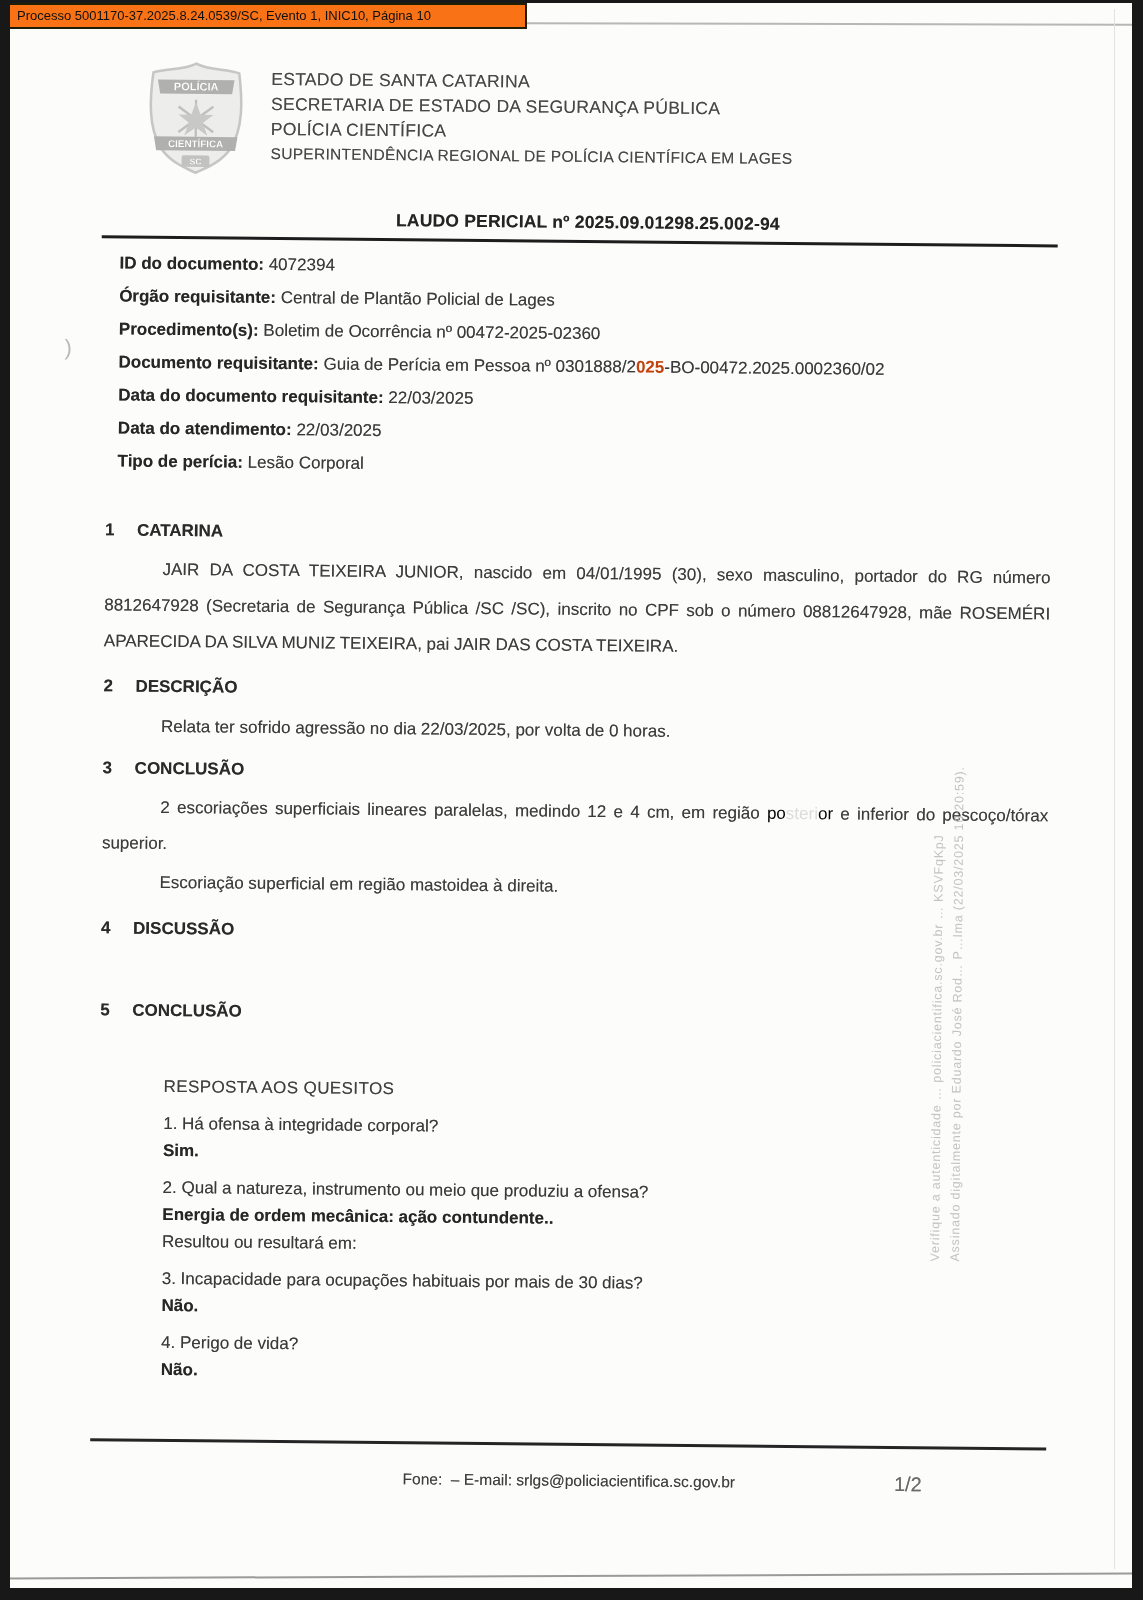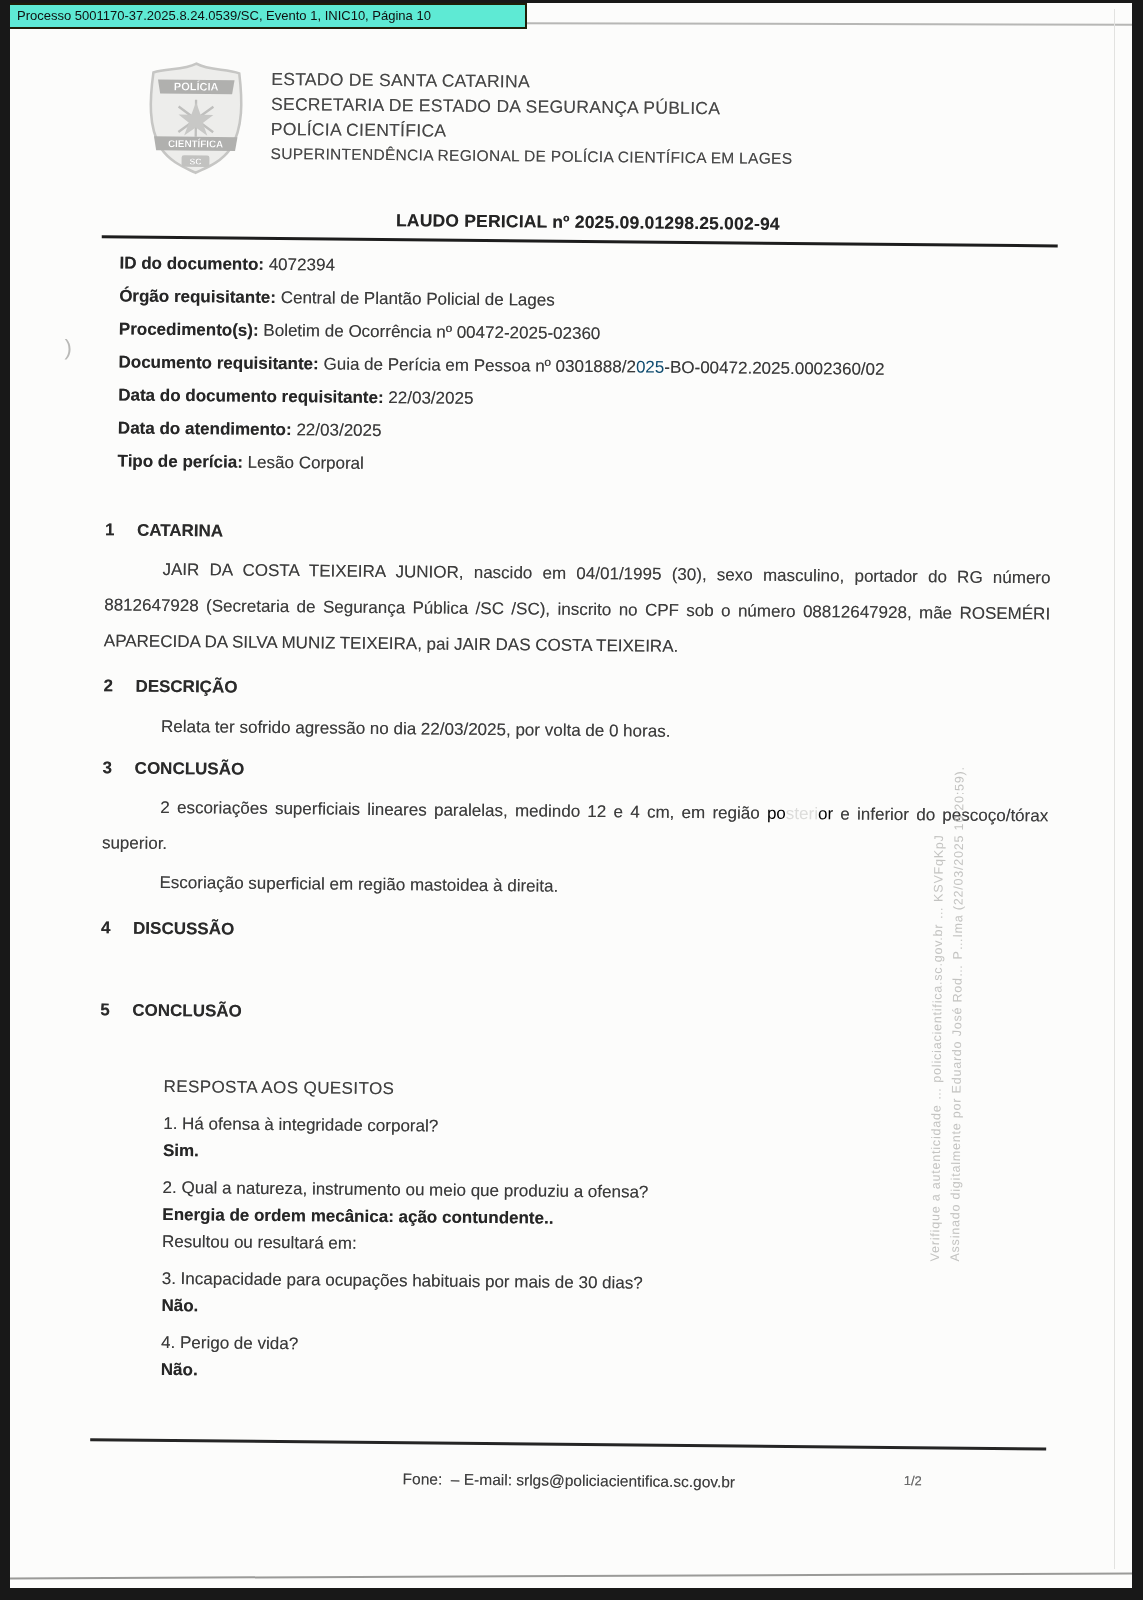--- a/index.html
+++ b/index.html
@@ -24,21 +24,21 @@
   }
   
   .top-seam{position:absolute;left:505px;top:20px;width:617px;height:2px;background:#b7b7b5;transform:rotate(0.15deg);}
   .bottom-edge{position:absolute;left:0px;top:1572px;width:1122px;height:2px;background:#9a9a98;transform:rotate(-0.25deg);}
   .right-seam{position:absolute;left:1104px;top:6px;width:1px;height:1560px;background:#e2e2e0;}
 
   
   .banner{
     position:absolute;left:-2px;top:0px;z-index:5;
     width:508px;height:22px;
-    background:#5eead4;
+    background:#f97316;
     border:2px solid #1f1f08;
     font-size:13px;line-height:21px;
     color:#101010;
     padding-left:7px;
     white-space:nowrap;overflow:hidden;
   }
 
   
   .scan{
     position:relative;
@@ -66,21 +66,21 @@
     font-size:17.5px;
     color:#242424;
     letter-spacing:0.2px;
   }
   .rule{height:3px;background:#1d1d1d;margin-top:7px;margin-left:-6px;width:956px;}
 
   .fields{margin-top:8px;margin-left:12px;width:938px;}
   .field{margin:0;line-height:33px;}
   .field b{font-weight:700;color:#262626;}
   .field.justified{text-align:justify;}
-  .faint{color:#0c4a6e;text-shadow:none;}
+  .faint{color:#c2410c;text-shadow:none;font-weight:bold;}
 
   .sec-head{margin:0;font-weight:700;color:#2a2a2a;line-height:26px;}
   .sec-head .n{display:inline-block;width:32px;}
   .para{
     margin:0;width:946px;
     text-align:justify;
     text-indent:58px;
     line-height:36px;
     color:#3c3c3c;
   }
@@ -88,21 +88,21 @@
   .w-lighter{color:#dcdcda;text-shadow:none;margin-top:13px;}
 
   .quesitos{margin-left:64px;width:780px;}
   .q-title{letter-spacing:0.4px;color:#404040;line-height:26px;margin:0;}
   .q{margin:10px 0 0 0;line-height:27px;}
   .a{margin:0;font-weight:700;color:#262626;line-height:27px;}
   .note{margin:0;line-height:27px;}
 
   .rule2{height:3px;background:#252525;margin-top:56px;margin-left:-6px;width:956px;}
   .footer{position:relative;margin-top:26px;width:946px;text-align:center;font-size:15.5px;color:#3e3e3e;}
-  .page-num{position:absolute;right:120px;top:-2px;font-size:13px;color:#6b6b6b;}
+  .page-num{position:absolute;right:120px;top:-2px;font-size:20px;color:#6b6b6b;}
 
   
   .side-line{
     position:absolute;
     writing-mode:vertical-rl;
     transform:rotate(180deg);
     height:1012px;
     font-size:12.5px;
     letter-spacing:0.8px;
     color:#c3c3c1;

